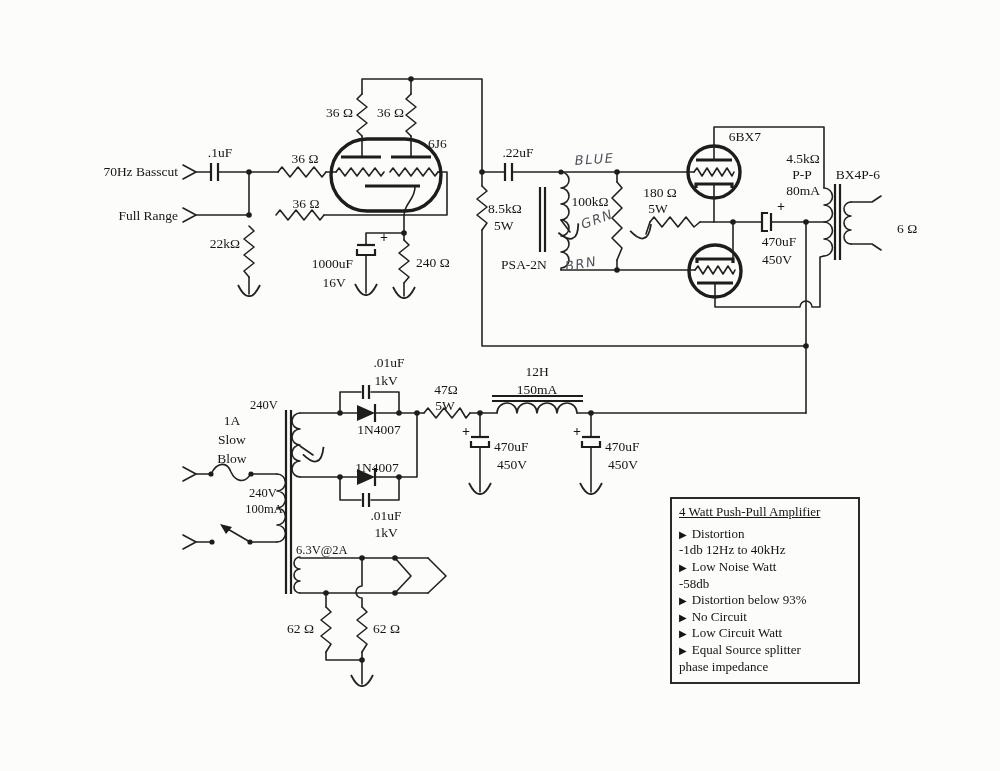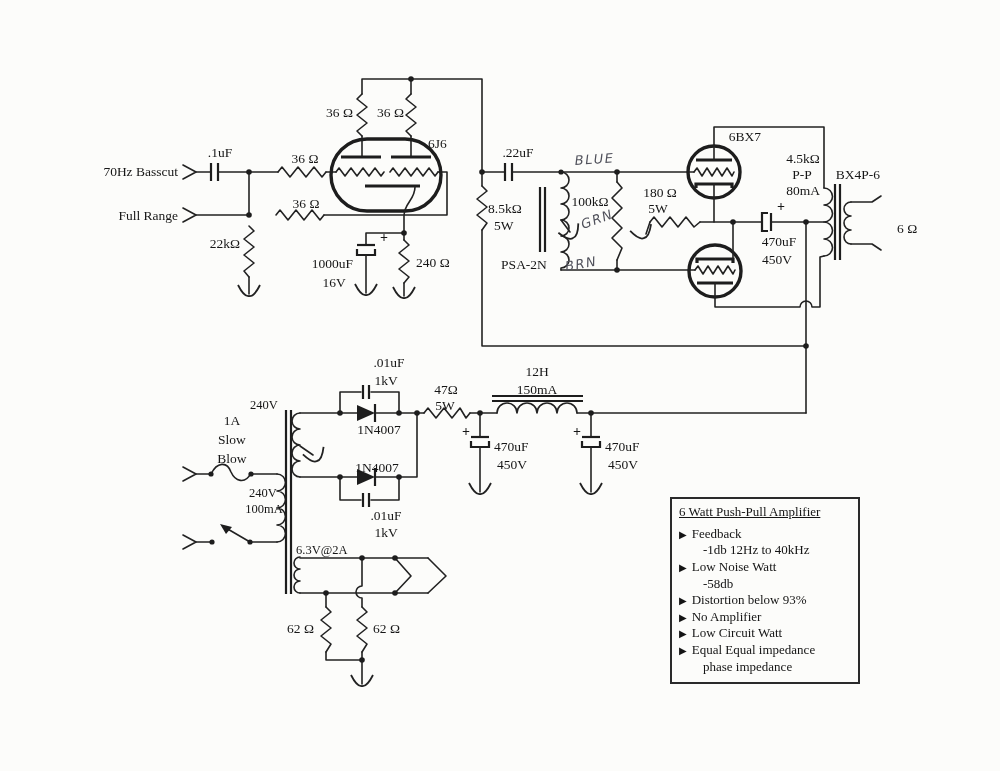--- a/index.html
+++ b/index.html
@@ -15,21 +15,21 @@
   .di{fill:#1d1d1d;stroke:none;}
   .lbl{fill:#161616;stroke:none;font:13.5px "Liberation Serif",serif;}
   .sm{font-size:12.5px;}
   .hand{fill:#50515b;stroke:none;font:italic 13px "DejaVu Sans",sans-serif;letter-spacing:1.5px;}
   .plus{fill:#161616;stroke:none;font:bold 14px "Liberation Serif",serif;}
   .infobox{position:absolute;left:670px;top:497px;width:172px;border:2px solid #2a2a2a;
            padding:5px 7px 7px 7px;font-size:13px;color:#141414;line-height:1.28;background:#fcfcfa;}
   .ib-title{text-decoration:underline;margin-bottom:5px;white-space:nowrap;}
   .ib-item{display:flex;gap:5px;align-items:baseline;}
   .ib-bullet{font-size:10px;}
-  .ib-detail{margin-left:24px;}
+  .ib-detail{}
   .ib-detail:empty{display:none;}
 </style>
 </head>
 <body>
 
 <div class="page">
 <svg width="1000" height="771" viewBox="0 0 1000 771">
   <defs>
     <path id="gnd" d="M-11,-11 Q-5,1 0,0 Q5,1 11,-11" fill="none" stroke="#222" stroke-width="1.8"></path>
   </defs>
@@ -342,45 +342,45 @@
         <circle class="dot" cx="395" cy="593" r="2.8"></circle>
     <circle class="dot" cx="362" cy="660" r="2.8"></circle>
         <circle class="dot" cx="211" cy="474" r="2.6"></circle>
     <circle class="dot" cx="251" cy="474" r="2.6"></circle>
         <circle class="dot" cx="212" cy="542" r="2.6"></circle>
     <circle class="dot" cx="250" cy="542" r="2.6"></circle>
   </g>
 </svg>
 
 <div class="infobox">
-  <div class="ib-title">6 Watt Push-Pull Amplifier</div>
-  <div class="ib-item">
-    <span class="ib-bullet">▶</span>
-    <span>Feedback</span>
+  <div class="ib-title">4 Watt Push-Pull Amplifier</div>
+  <div class="ib-item">
+    <span class="ib-bullet">▶</span>
+    <span>Distortion</span>
   </div>
   <div class="ib-detail">-1db 12Hz to 40kHz</div>
   <div class="ib-item">
     <span class="ib-bullet">▶</span>
     <span>Low Noise Watt</span>
   </div>
   <div class="ib-detail">-58db</div>
   <div class="ib-item">
     <span class="ib-bullet">▶</span>
     <span>Distortion below 93%</span>
   </div>
 
   <div class="ib-item">
     <span class="ib-bullet">▶</span>
-    <span>No Amplifier</span>
+    <span>No Circuit</span>
   </div>
 
   <div class="ib-item">
     <span class="ib-bullet">▶</span>
     <span>Low Circuit Watt</span>
   </div>
 
   <div class="ib-item">
     <span class="ib-bullet">▶</span>
-    <span>Equal Equal impedance</span>
+    <span>Equal Source splitter</span>
   </div>
   <div class="ib-detail">phase impedance</div>
 </div>
 </div>
 
 </body></html>

